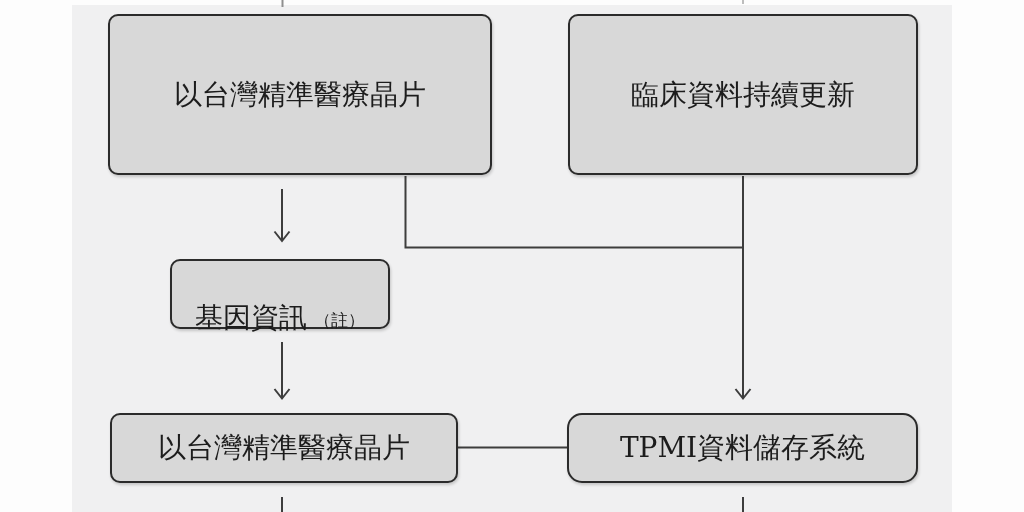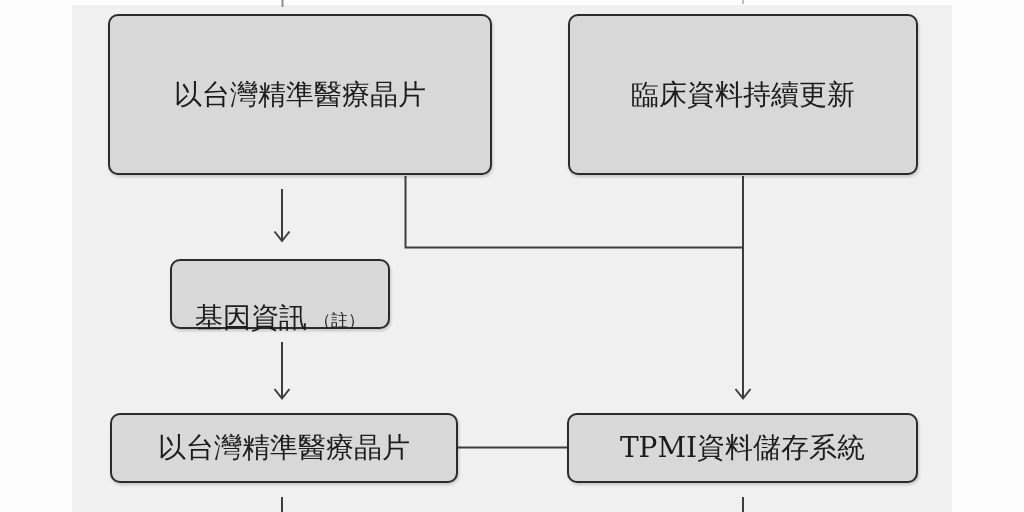--- a/index.html
+++ b/index.html
@@ -61,21 +61,21 @@
   .note-small {
     font-size: 17px;
     margin-left: 7px;
     position: relative;
     top: 2px;
   }
   .node-tpm      { left: 108px; top: 14px;  width: 384px; height: 161px; }
   .node-clinical { left: 568px; top: 14px;  width: 350px; height: 161px; }
   .node-genetic  { left: 170px; top: 259px; width: 220px; height: 70px; }
   .node-hospital { left: 110px; top: 413px; width: 348px; height: 70px; }
-  .node-tpmi     { left: 567px; top: 413px; width: 351px; height: 70px; }
+  .node-tpmi     { left: 567px; top: 413px; width: 351px; height: 70px; border-radius: 15px; }
 </style>
 </head>
 <body>
 
 <div class="page">
 
   <div class="canvas-band"></div>
 
   <svg class="edges-svg" viewBox="0 0 1024 512" xmlns="http://www.w3.org/2000/svg">
 

